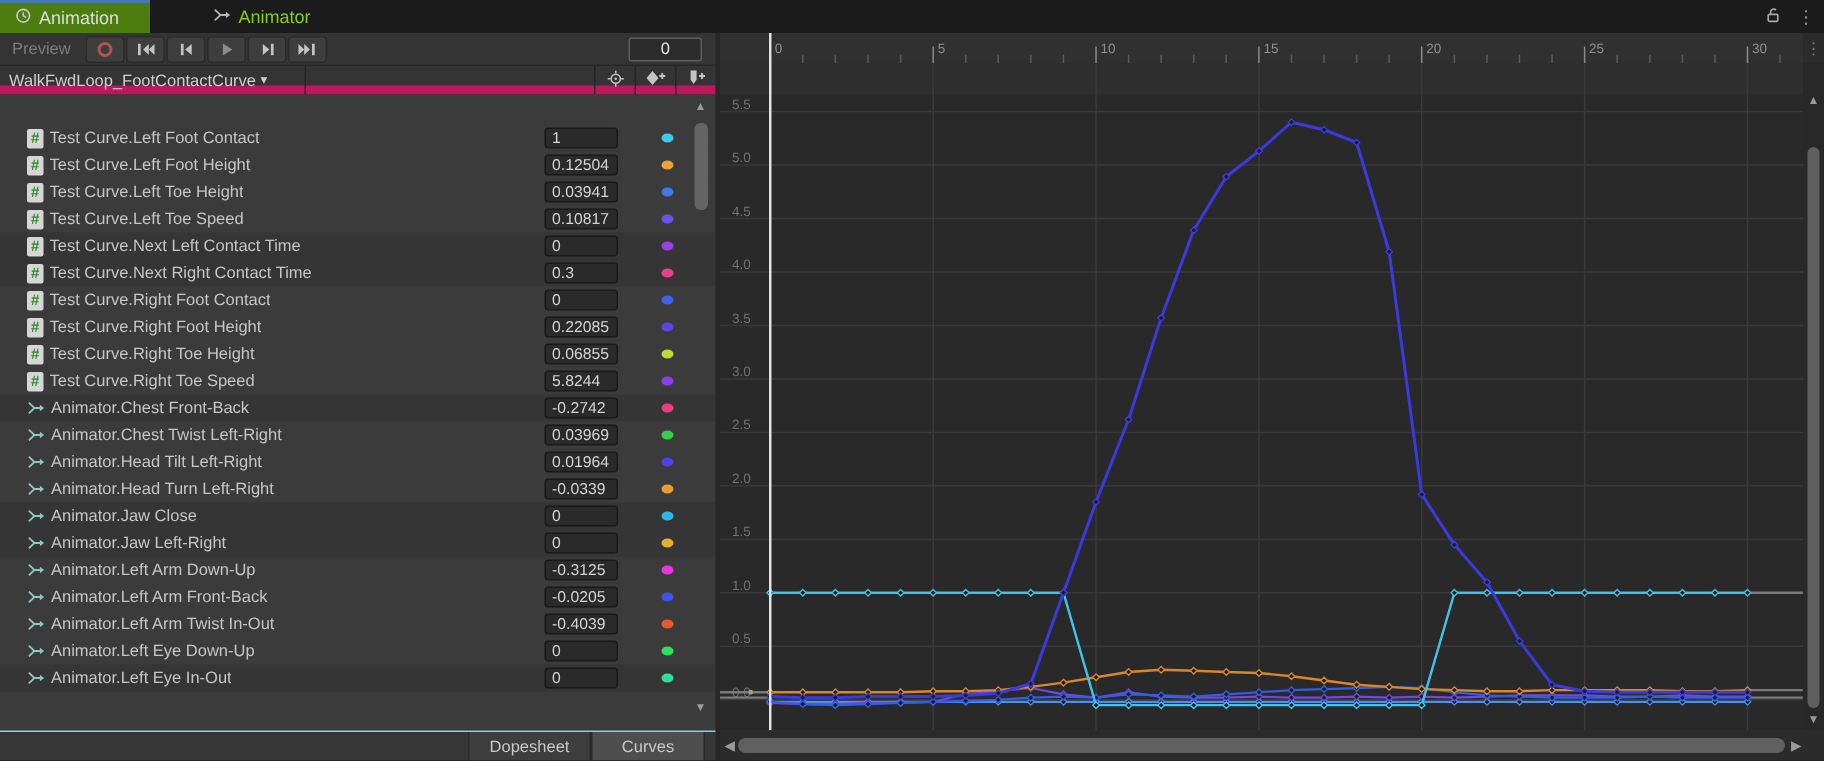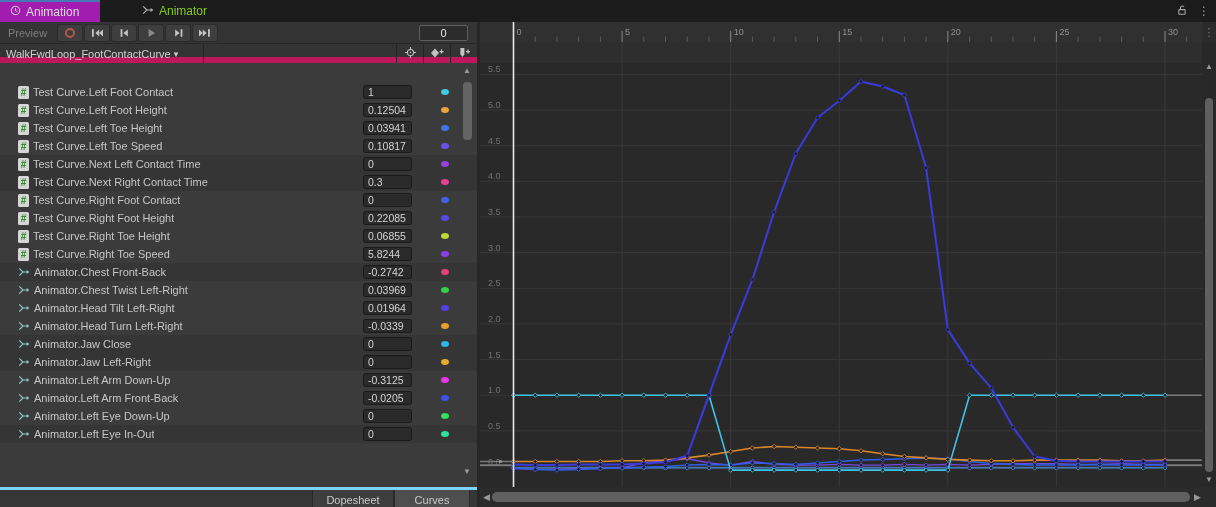--- a/index.html
+++ b/index.html
@@ -5,21 +5,21 @@
   html,body{margin:0;padding:0;background:#1a1a1a;}
   #window{position:relative;width:1216px;height:507px;background:#333;overflow:hidden;
     font-family:"Liberation Sans","DejaVu Sans",sans-serif;font-size:11px;color:#c6c6c6;
     -webkit-font-smoothing:antialiased;}
   #window *{box-sizing:border-box;}
   .abs{position:absolute;}
 
   
   .tabbar{left:0;top:0;width:1216px;height:22px;background:#1b1b1b;}
   .tab{top:0;height:22px;display:flex;align-items:center;gap:5px;padding:0 10px;font-size:12px;}
-  .tab.active{left:0;width:100px;background:#a21caf;border-top:2px solid #4679b4;color:#dedede;}
+  .tab.active{left:0;width:100px;background:#4d7c0f;border-top:2px solid #4679b4;color:#dedede;}
   .tab.inactive{left:100px;width:102px;color:#84cc16;margin-left:32px;}
   .winicons{right:6px;top:0;height:22px;display:flex;align-items:center;gap:10px;color:#9a9a9a;}
   .kebab{font-size:12px;color:#9a9a9a;line-height:1;}
 
   
   .toolbar{left:0;top:22px;width:477px;height:22px;background:#343434;border-bottom:1px solid #282828;
     display:flex;align-items:center;}
   .preview{color:#7d7d7d;margin:0 10px 0 8px;}
   .tbtn{width:26px;height:18px;background:#3e3e3e;border:1px solid #2b2b2b;border-radius:3px;
     display:flex;align-items:center;justify-content:center;margin-right:1px;}
@@ -58,21 +58,21 @@
   
   .rulercorner{left:1202px;top:22px;width:14px;height:20px;background:#2b2b2b;display:flex;
     align-items:center;justify-content:center;color:#7a7a7a;}
   #plot{left:480px;top:22px;width:722px;height:465px;}
   .vtrack{left:1202px;top:42px;width:14px;height:445px;background:#282828;}
   .vthumb{left:1205px;top:98px;width:8px;height:374px;background:#5f5f5f;border-radius:4px;}
   .vup{left:1202px;top:62px;width:14px;text-align:center;}
   .vdown{left:1202px;top:475px;width:14px;text-align:center;z-index:5;}
 
   
-  .bbleft{left:0;top:487px;width:477px;height:20px;background:#363636;border-top:3px solid #7dd3fc;}
+  .bbleft{left:0;top:487px;width:477px;height:20px;background:#363636;border-top:1px solid #7dd3fc;}
   .vtab{position:absolute;top:0;height:20px;display:flex;align-items:center;justify-content:center;
     color:#c9c9c9;border:1px solid #2a2a2a;border-top:none;}
   .vtab.dope{left:312px;width:82px;background:#3e3e3e;}
   .vtab.curv{left:394px;width:76px;background:#4e4e4e;}
   .bbright{left:480px;top:487px;width:736px;height:20px;background:#2b2b2b;}
   .hthumb{position:absolute;left:12px;top:5px;width:698px;height:10px;background:#606060;border-radius:5px;}
   .harrow{position:absolute;top:0;height:20px;display:flex;align-items:center;color:#9a9a9a;font-size:9px;}
 </style>
 </head>
 <body>
@@ -296,20 +296,29 @@
           <span class="pdot" style="background:#E836E8"></span>
         </div>
         <div class="prow">
           <div class="aicon"><svg viewBox="0 0 12 12" width="12" height="12">
               <path d="M1.2 2.4 5 6 1.2 9.6M5 6h4.2" stroke="#8fc7c2" stroke-width="1.2" fill="none"></path>
               <path d="M8.6 3.9 11.4 6 8.6 8.1z" fill="#8fc7c2"></path>
             </svg></div>
           <span class="plabel">Animator.Left Arm Front-Back</span>
           <div class="pvalue">-0.0205</div>
           <span class="pdot" style="background:#4152E8"></span>
+        </div>
+        <div class="prow">
+          <div class="aicon"><svg viewBox="0 0 12 12" width="12" height="12">
+              <path d="M1.2 2.4 5 6 1.2 9.6M5 6h4.2" stroke="#8fc7c2" stroke-width="1.2" fill="none"></path>
+              <path d="M8.6 3.9 11.4 6 8.6 8.1z" fill="#8fc7c2"></path>
+            </svg></div>
+          <span class="plabel">Animator.Left Arm Twist In-Out</span>
+          <div class="pvalue">-0.4039</div>
+          <span class="pdot" style="background:#E85A2E"></span>
         </div>
         <div class="prow">
           <div class="aicon"><svg viewBox="0 0 12 12" width="12" height="12">
               <path d="M1.2 2.4 5 6 1.2 9.6M5 6h4.2" stroke="#8fc7c2" stroke-width="1.2" fill="none"></path>
               <path d="M8.6 3.9 11.4 6 8.6 8.1z" fill="#8fc7c2"></path>
             </svg></div>
           <span class="plabel">Animator.Left Eye Down-Up</span>
           <div class="pvalue">0</div>
           <span class="pdot" style="background:#2EE060"></span>
         </div>

